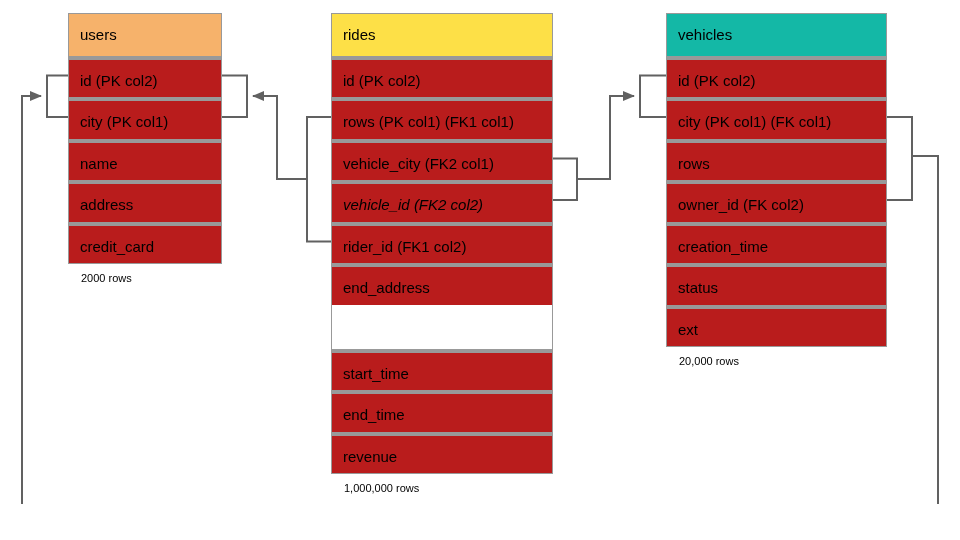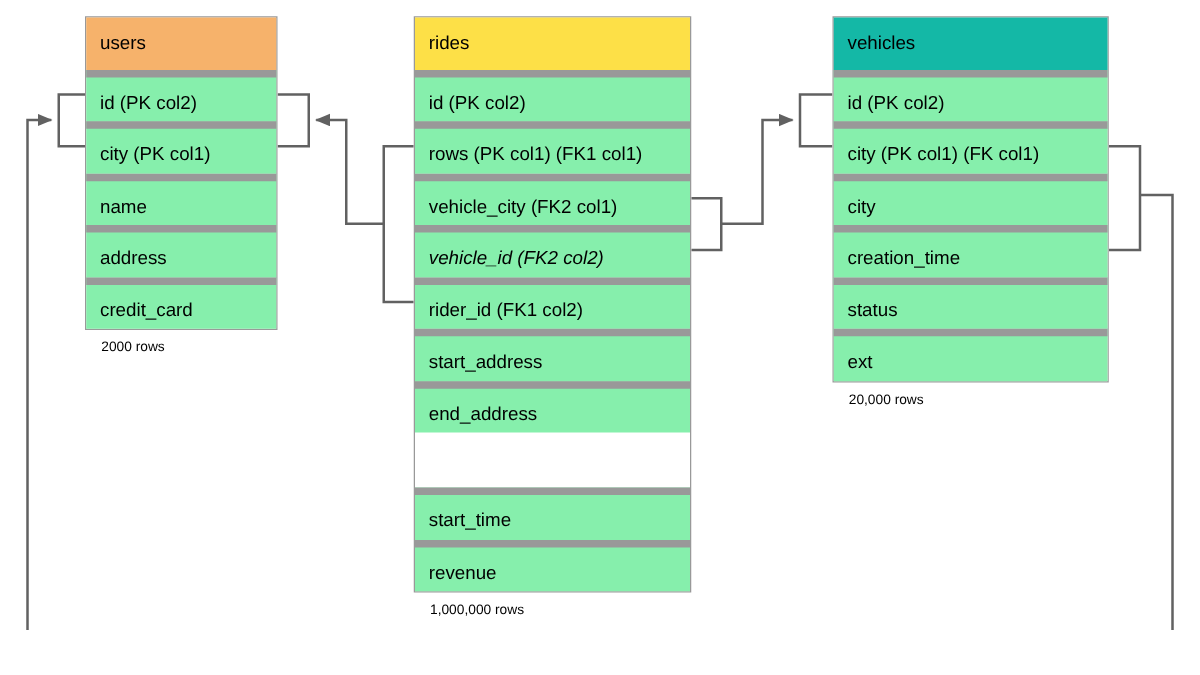--- a/index.html
+++ b/index.html
@@ -36,23 +36,23 @@
     font-size: 15px;
     box-sizing: border-box;
     white-space: nowrap;
     overflow: hidden;
   }
   .trow {
     height: 41.5px;
     line-height: 41.5px;
     padding-left: 11px;
     font-size: 15px;
-    border-top: 6px solid #701a75;
+    border-top: 4px solid #701a75;
     box-sizing: border-box;
-    background: #86efac;
+    background: #b91c1c;
     white-space: nowrap;
     overflow: hidden;
   }
   .rowcount {
     position: absolute;
     top: 100%;
     left: 12px;
     margin-top: 9px;
     font-size: 11px;
     white-space: nowrap;
@@ -95,34 +95,35 @@
   </div>
 
   <div class="db-table" id="t-rides" style="border-color: rgb(153, 153, 153);">
     <div class="thead" style="background: #fde047;">rides</div>
     <div>
         <div class="trow" style="border-top-color: rgb(153, 153, 153);">id (PK col2)</div>
         <div class="trow" style="border-top-color: rgb(153, 153, 153);">rows (PK col1) (FK1 col1)</div>
         <div class="trow" style="border-top-color: rgb(153, 153, 153);">vehicle_city (FK2 col1)</div>
         <div class="trow" style="border-top-color: rgb(153, 153, 153); font-style: italic;">vehicle_id (FK2 col2)</div>
         <div class="trow" style="border-top-color: rgb(153, 153, 153);">rider_id (FK1 col2)</div>
-        <div class="trow" style="border-top-color: rgb(153, 153, 153);">start_address</div>
         <div class="trow" style="border-top-color: rgb(153, 153, 153);">end_address</div>
         <div class="trow" style="border-top-color: rgb(153, 153, 153); margin-top: 44px;">start_time</div>
+        <div class="trow" style="border-top-color: rgb(153, 153, 153);">end_time</div>
         <div class="trow" style="border-top-color: rgb(153, 153, 153);">revenue</div>
       </div>
     <div class="rowcount">1,000,000 rows</div>
   </div>
 
   <div class="db-table" id="t-vehicles" style="border-color: rgb(153, 153, 153);">
     <div class="thead" style="background: #14b8a6;">vehicles</div>
     <div>
         <div class="trow" style="border-top-color: rgb(153, 153, 153);">id (PK col2)</div>
         <div class="trow" style="border-top-color: rgb(153, 153, 153);">city (PK col1) (FK col1)</div>
-        <div class="trow" style="border-top-color: rgb(153, 153, 153);">city</div>
+        <div class="trow" style="border-top-color: rgb(153, 153, 153);">rows</div>
+        <div class="trow" style="border-top-color: rgb(153, 153, 153);">owner_id (FK col2)</div>
         <div class="trow" style="border-top-color: rgb(153, 153, 153);">creation_time</div>
         <div class="trow" style="border-top-color: rgb(153, 153, 153);">status</div>
         <div class="trow" style="border-top-color: rgb(153, 153, 153);">ext</div>
       </div>
     <div class="rowcount">20,000 rows</div>
   </div>
 
 </div>
 
 </body></html>

